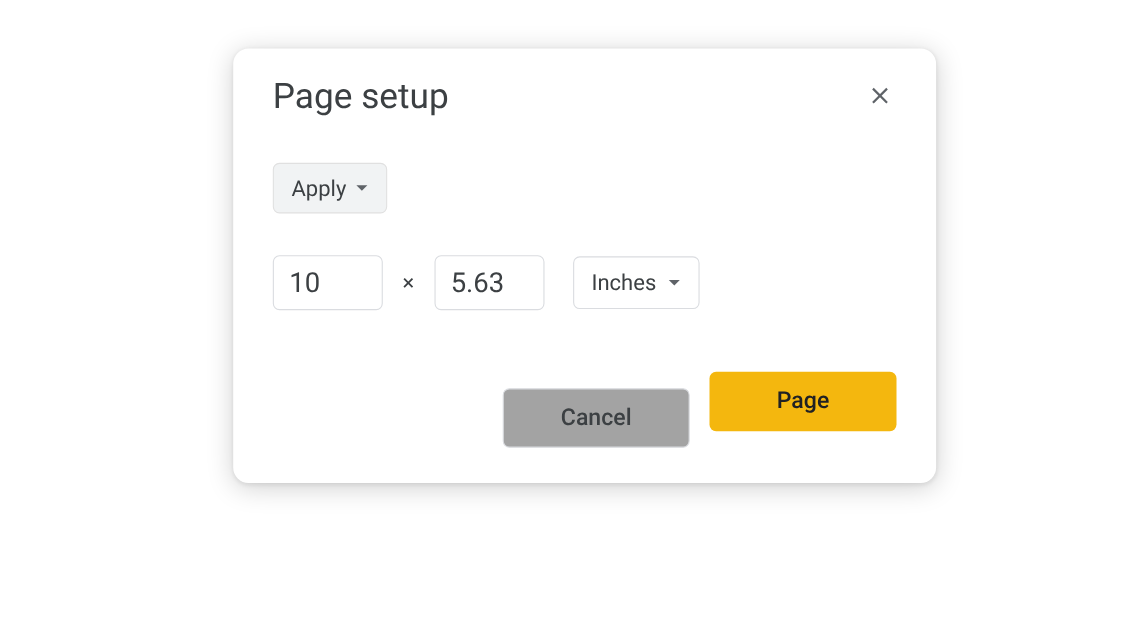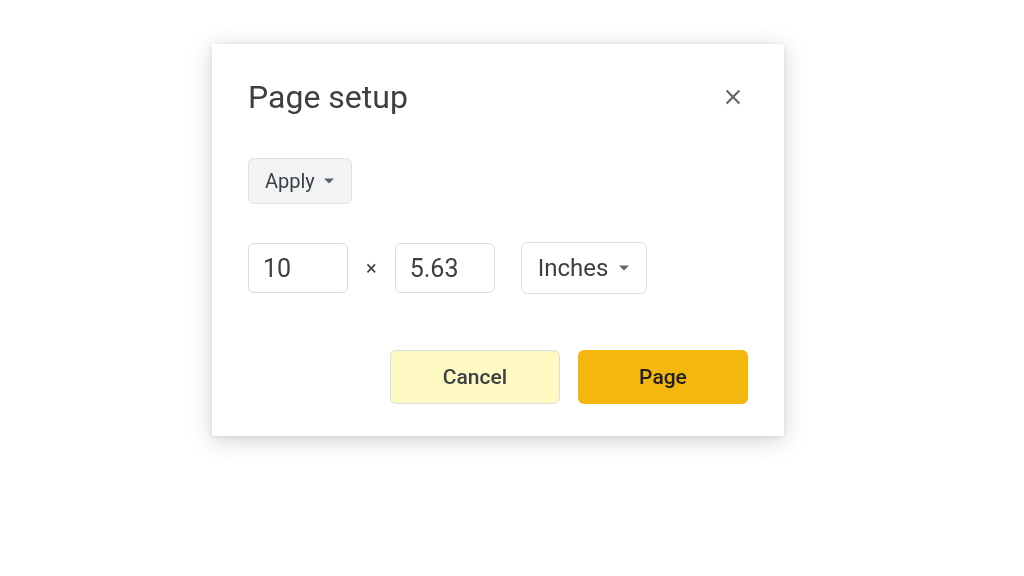--- a/index.html
+++ b/index.html
@@ -11,25 +11,25 @@
       font-family: 'Google Sans', Roboto, Arial, sans-serif;
       background: #fff;
       width: 1024px;
       height: 576px;
       position: relative;
     }
     .dialog {
       position: absolute;
       left: 212px;
       top: 44px;
-      width: 572px;
+      width: 639px;
       background: #fff;
-      border-radius: 1px;
+      border-radius: 14px;
       box-shadow: 0 4px 24px rgba(0,0,0,0.18), 0 1px 4px rgba(0,0,0,0.08);
-      padding: 34px 36px 32px 36px;
+      padding: 24px 36px 32px 36px;
     }
     .dialog-header {
       display: flex;
       justify-content: space-between;
       align-items: center;
       margin-bottom: 42px;
     }
     .dialog-title {
       font-size: 32px;
       font-weight: 400;
@@ -89,21 +89,21 @@
       font-size: 20px;
       color: #3c4043;
     }
     .unit-dropdown {
       display: inline-flex;
       align-items: center;
       gap: 10px;
       border: 1px solid #dadce0;
       border-radius: 6px;
       padding: 11px 16px;
-      font-size: 24px;
+      font-size: 20px;
       color: #3c4043;
       cursor: pointer;
       margin-left: 8px;
     }
     .actions-row {
       display: flex;
       justify-content: flex-end;
       gap: 18px;
     }
     .btn {
@@ -112,23 +112,24 @@
       border-radius: 6px;
       font-size: 21px;
       font-weight: 500;
       cursor: pointer;
       display: inline-flex;
       align-items: center;
       justify-content: center;
       font-family: inherit;
     }
     .btn-cancel {
-      background: #fef9c3;
+      background: #a3a3a3;
       border: 1px solid #dadce0;
       color: #3c4043;
+      margin-top: 15px;
     }
     .btn-apply {
       background: #f4b70e;
       border: none;
       color: #202124;
     }
   </style>
 </head>
 <body>
 

